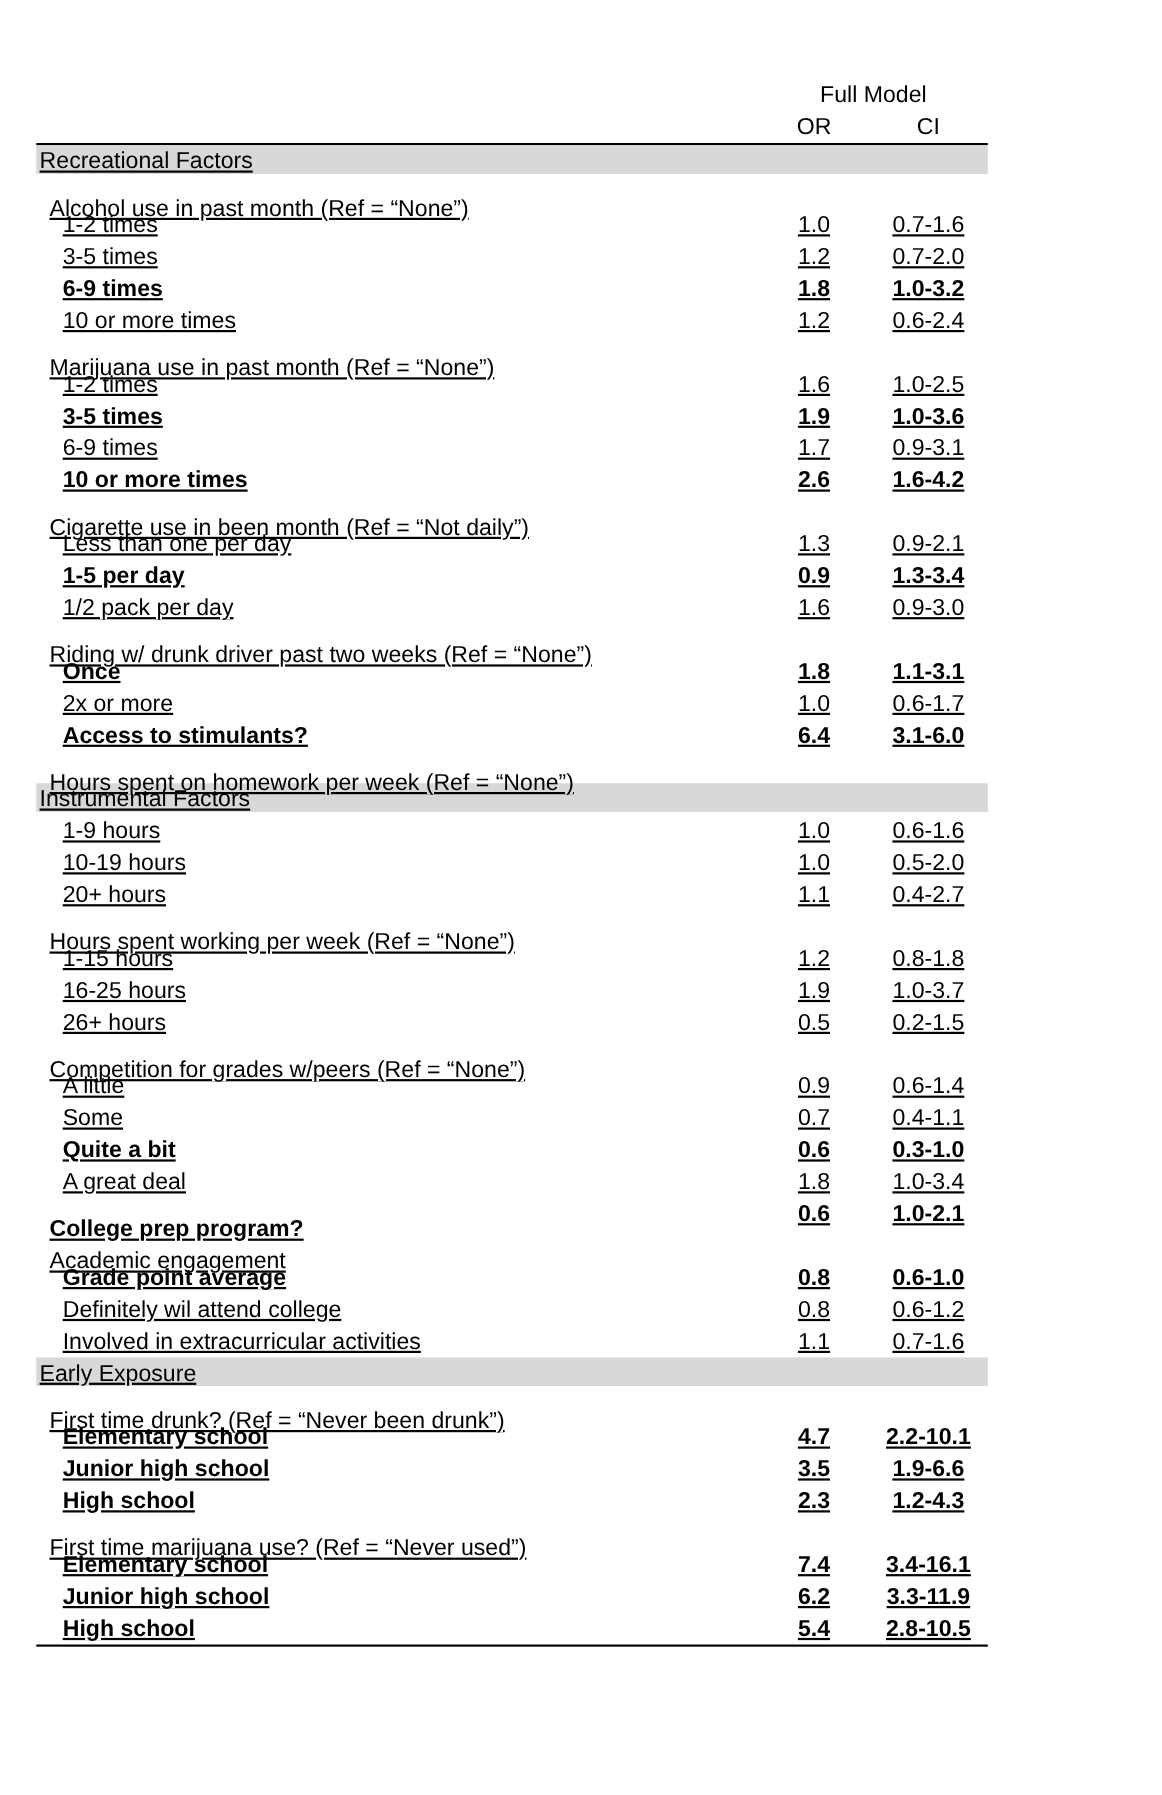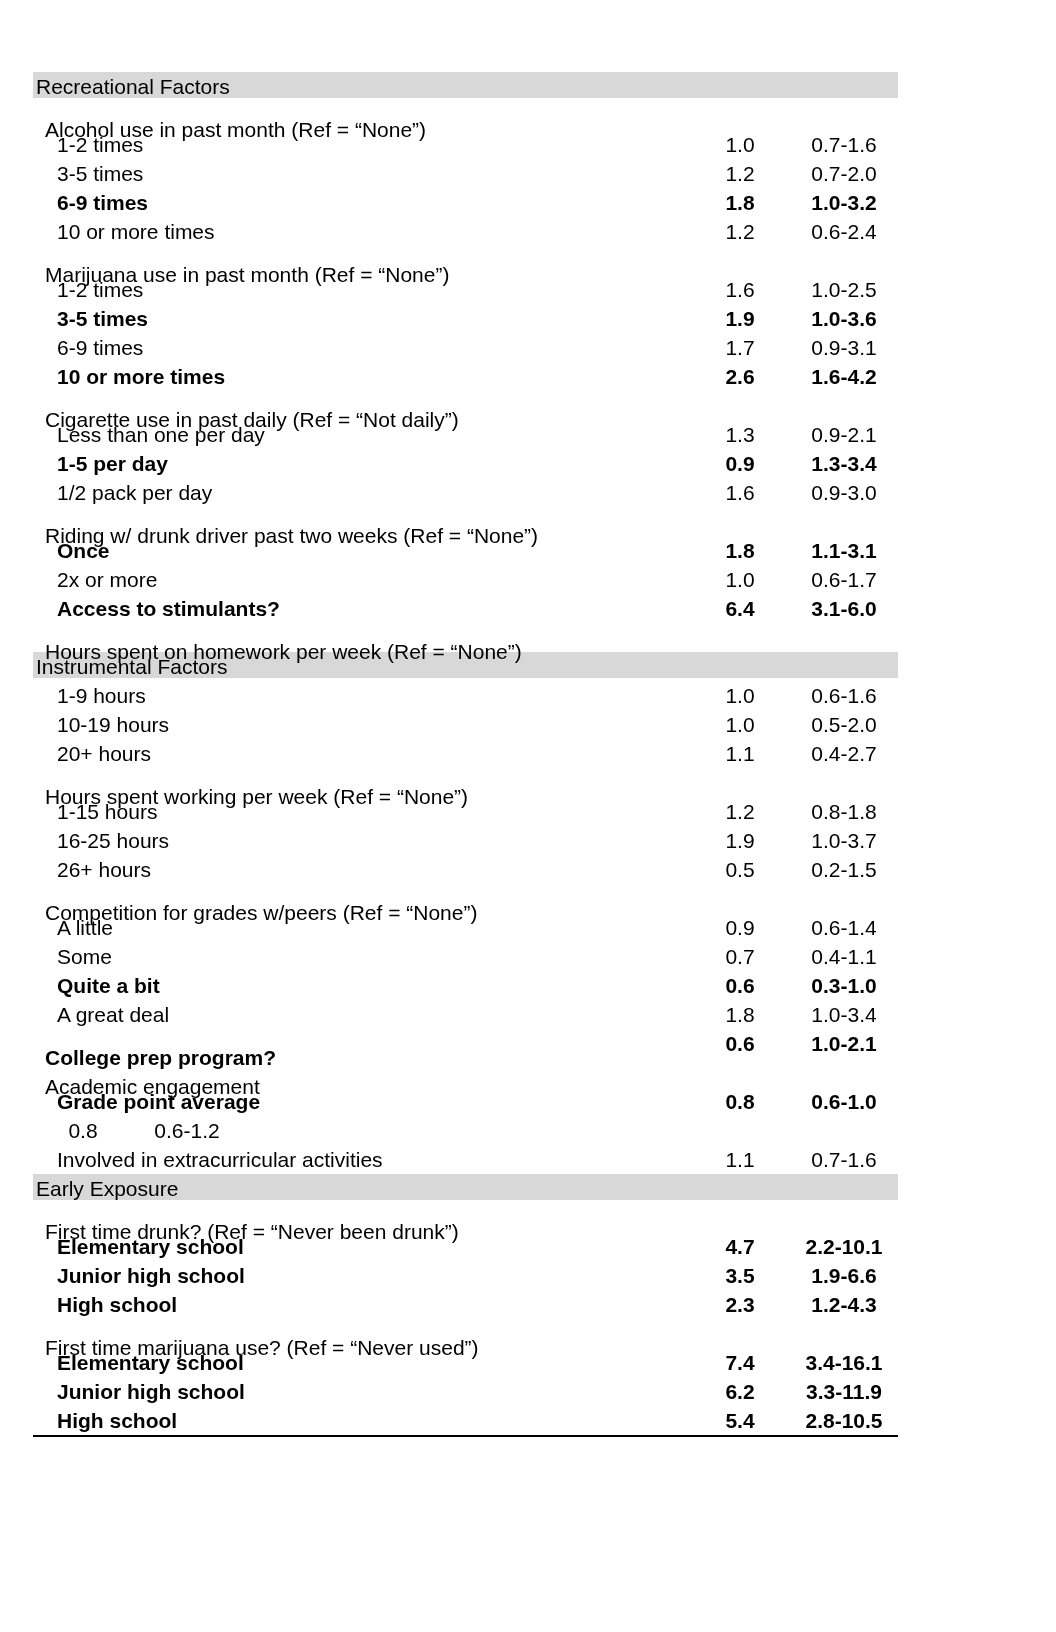--- a/index.html
+++ b/index.html
@@ -46,39 +46,51 @@
     width: 108px;
     text-align: center;
   }
   .tbody {
     border-bottom: 2px solid #000000;
   }
   .row {
     display: flex;
     height: 29px;
     align-items: center;
+    text-decoration: underline;
   }
   .row .label {
     flex: 1;
     white-space: nowrap;
     overflow: hidden;
   }
   .row.section {
     background: linear-gradient(to bottom, #d8d8d8 0px, #d8d8d8 26px, rgba(0,0,0,0) 26px);
   }
   .row.section .label { padding-left: 3px; }
   .row.group .label   { padding-left: 12px; margin-top: 28px; }
   .row.item .label    { padding-left: 24px; }
   .row.bold { font-weight: bold; }
 </style>
 </head>
 <body>
 
 <div class="page">
   <div class="stat-table">
+    <div class="thead">
+      <div class="hrow">
+        <div class="hspacer"></div>
+        <div class="model-head">Full Model</div>
+      </div>
+      <div class="hrow">
+        <div class="hspacer"></div>
+        <div class="or-col">OR</div>
+        <div class="ci-col">CI</div>
+      </div>
+    </div>
     <div class="tbody" id="table-body">
         <div class="row section">
           <div class="label">Recreational Factors</div>
           <div class="or-col"></div>
           <div class="ci-col"></div>
         </div>
         <div class="row group">
           <div class="label">Alcohol use in past month (Ref = “None”)</div>
           <div class="or-col"></div>
           <div class="ci-col"></div>
@@ -122,21 +134,21 @@
           <div class="label">6-9 times</div>
           <div class="or-col">1.7</div>
           <div class="ci-col">0.9-3.1</div>
         </div>
         <div class="row item bold">
           <div class="label">10 or more times</div>
           <div class="or-col">2.6</div>
           <div class="ci-col">1.6-4.2</div>
         </div>
         <div class="row group">
-          <div class="label">Cigarette use in past daily (Ref = “Not daily”)</div>
+          <div class="label">Cigarette use in been month (Ref = “Not daily”)</div>
           <div class="or-col"></div>
           <div class="ci-col"></div>
         </div>
         <div class="row item">
           <div class="label">Less than one per day</div>
           <div class="or-col">1.3</div>
           <div class="ci-col">0.9-2.1</div>
         </div>
         <div class="row item bold">
           <div class="label">1-5 per day</div>
@@ -247,20 +259,21 @@
           <div class="label">Academic engagement</div>
           <div class="or-col"></div>
           <div class="ci-col"></div>
         </div>
         <div class="row item bold">
           <div class="label">Grade point average</div>
           <div class="or-col">0.8</div>
           <div class="ci-col">0.6-1.0</div>
         </div>
         <div class="row item">
+          <div class="label">Definitely wil attend college</div>
           <div class="or-col">0.8</div>
           <div class="ci-col">0.6-1.2</div>
         </div>
         <div class="row item">
           <div class="label">Involved in extracurricular activities</div>
           <div class="or-col">1.1</div>
           <div class="ci-col">0.7-1.6</div>
         </div>
         <div class="row section">
           <div class="label">Early Exposure</div>

